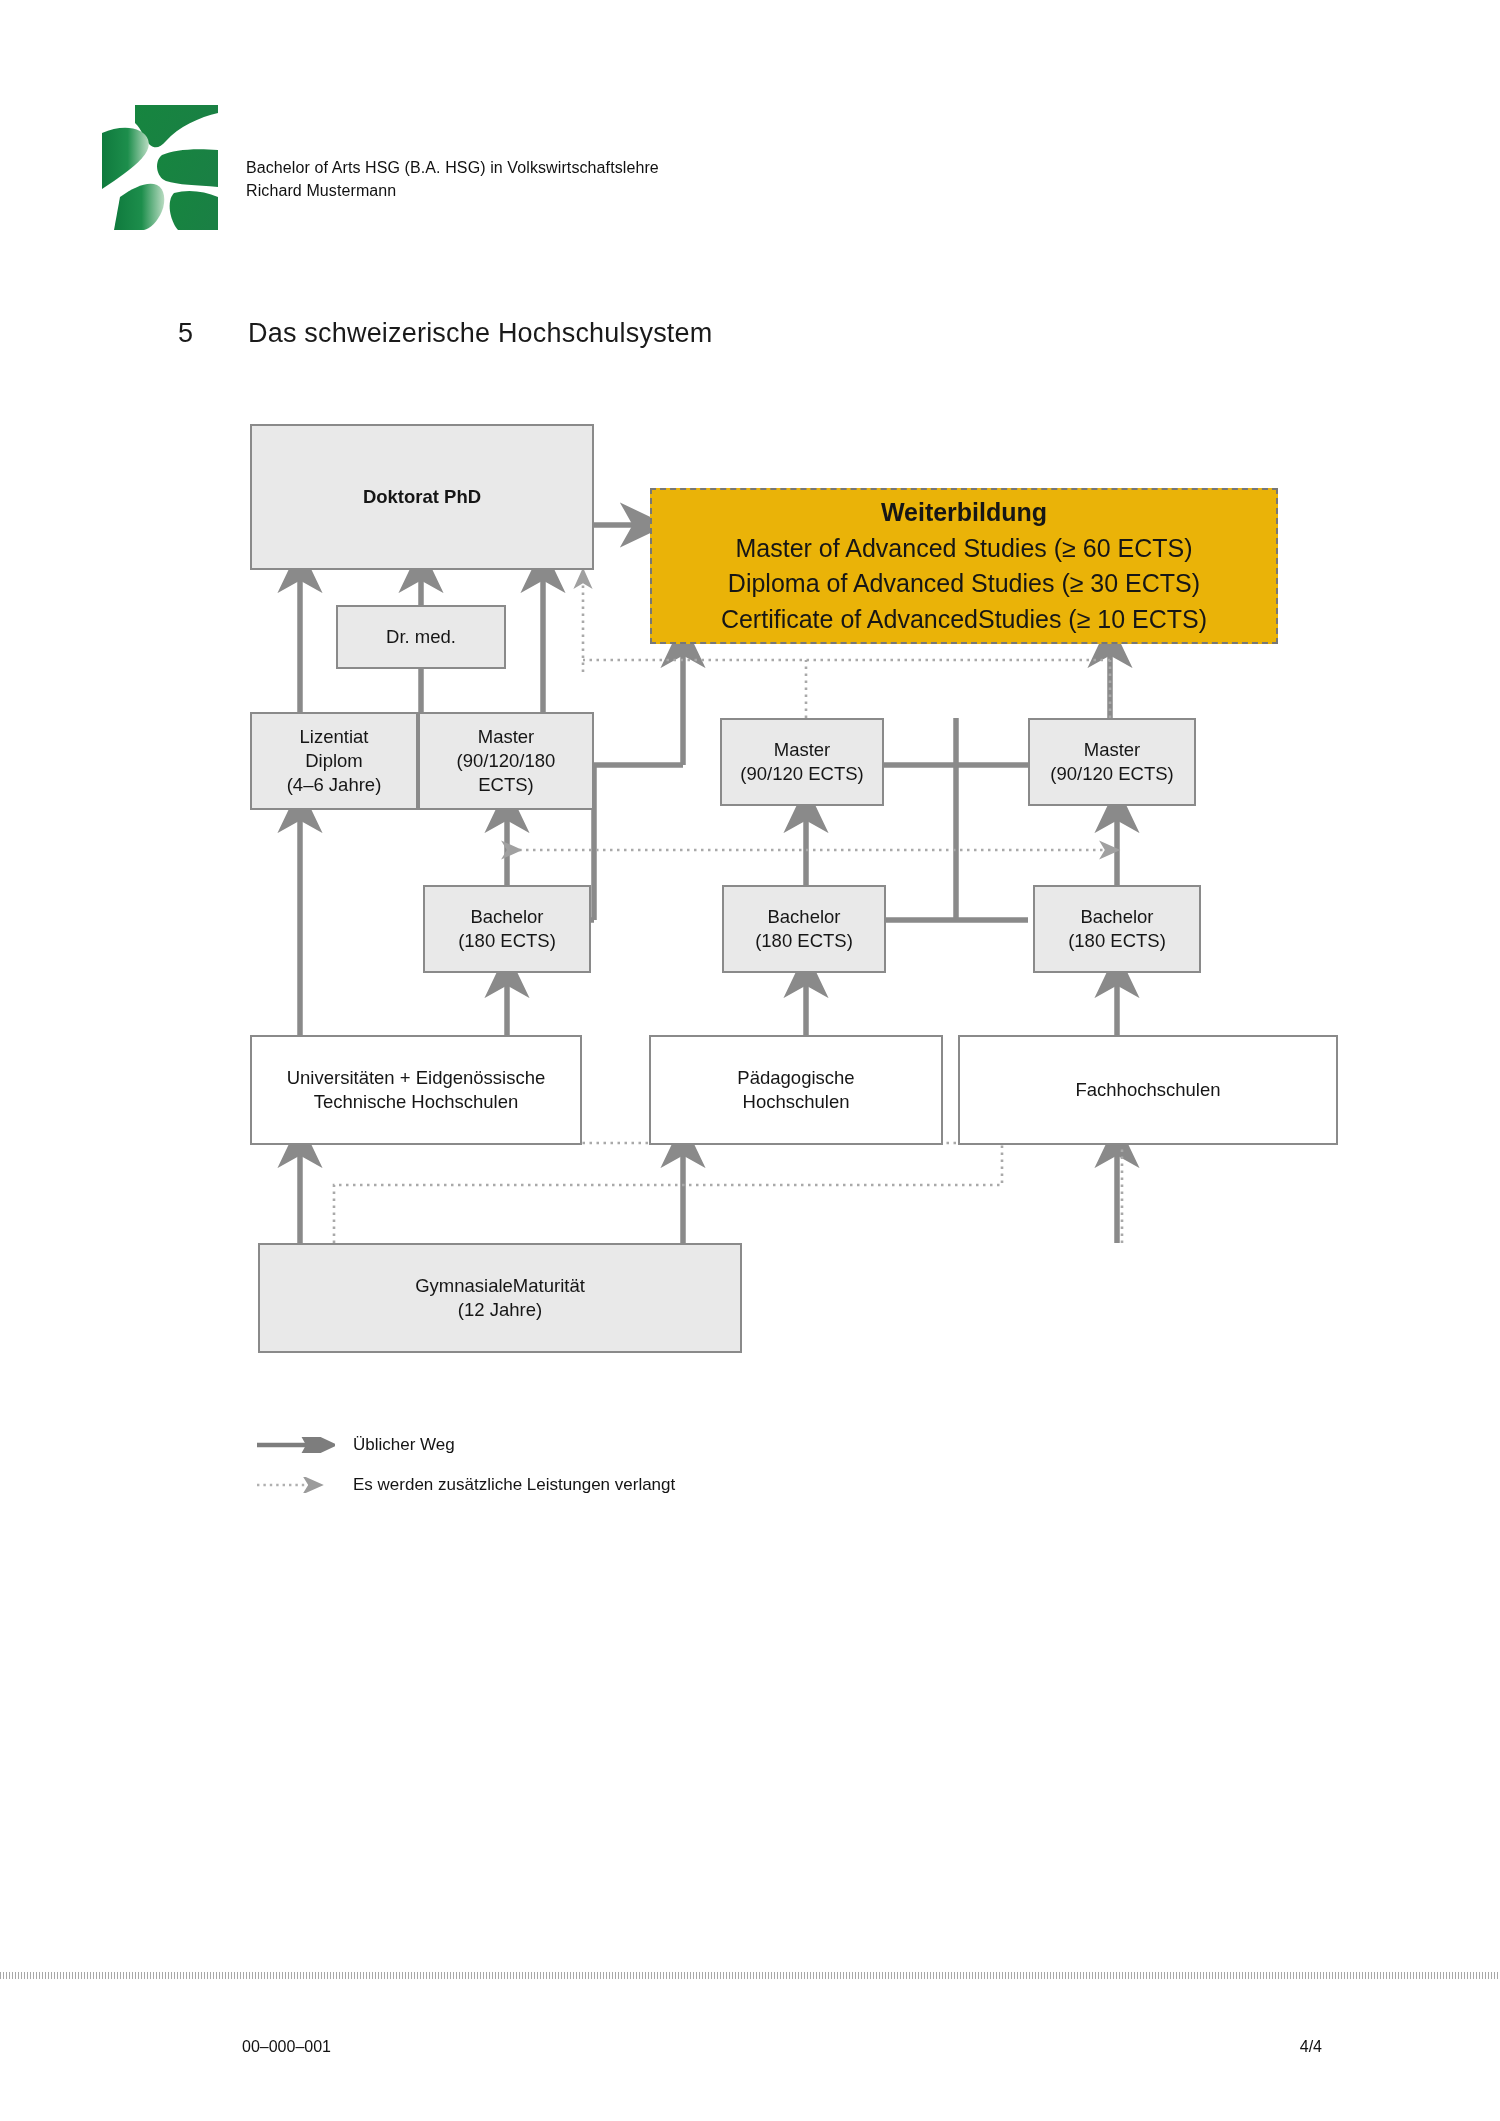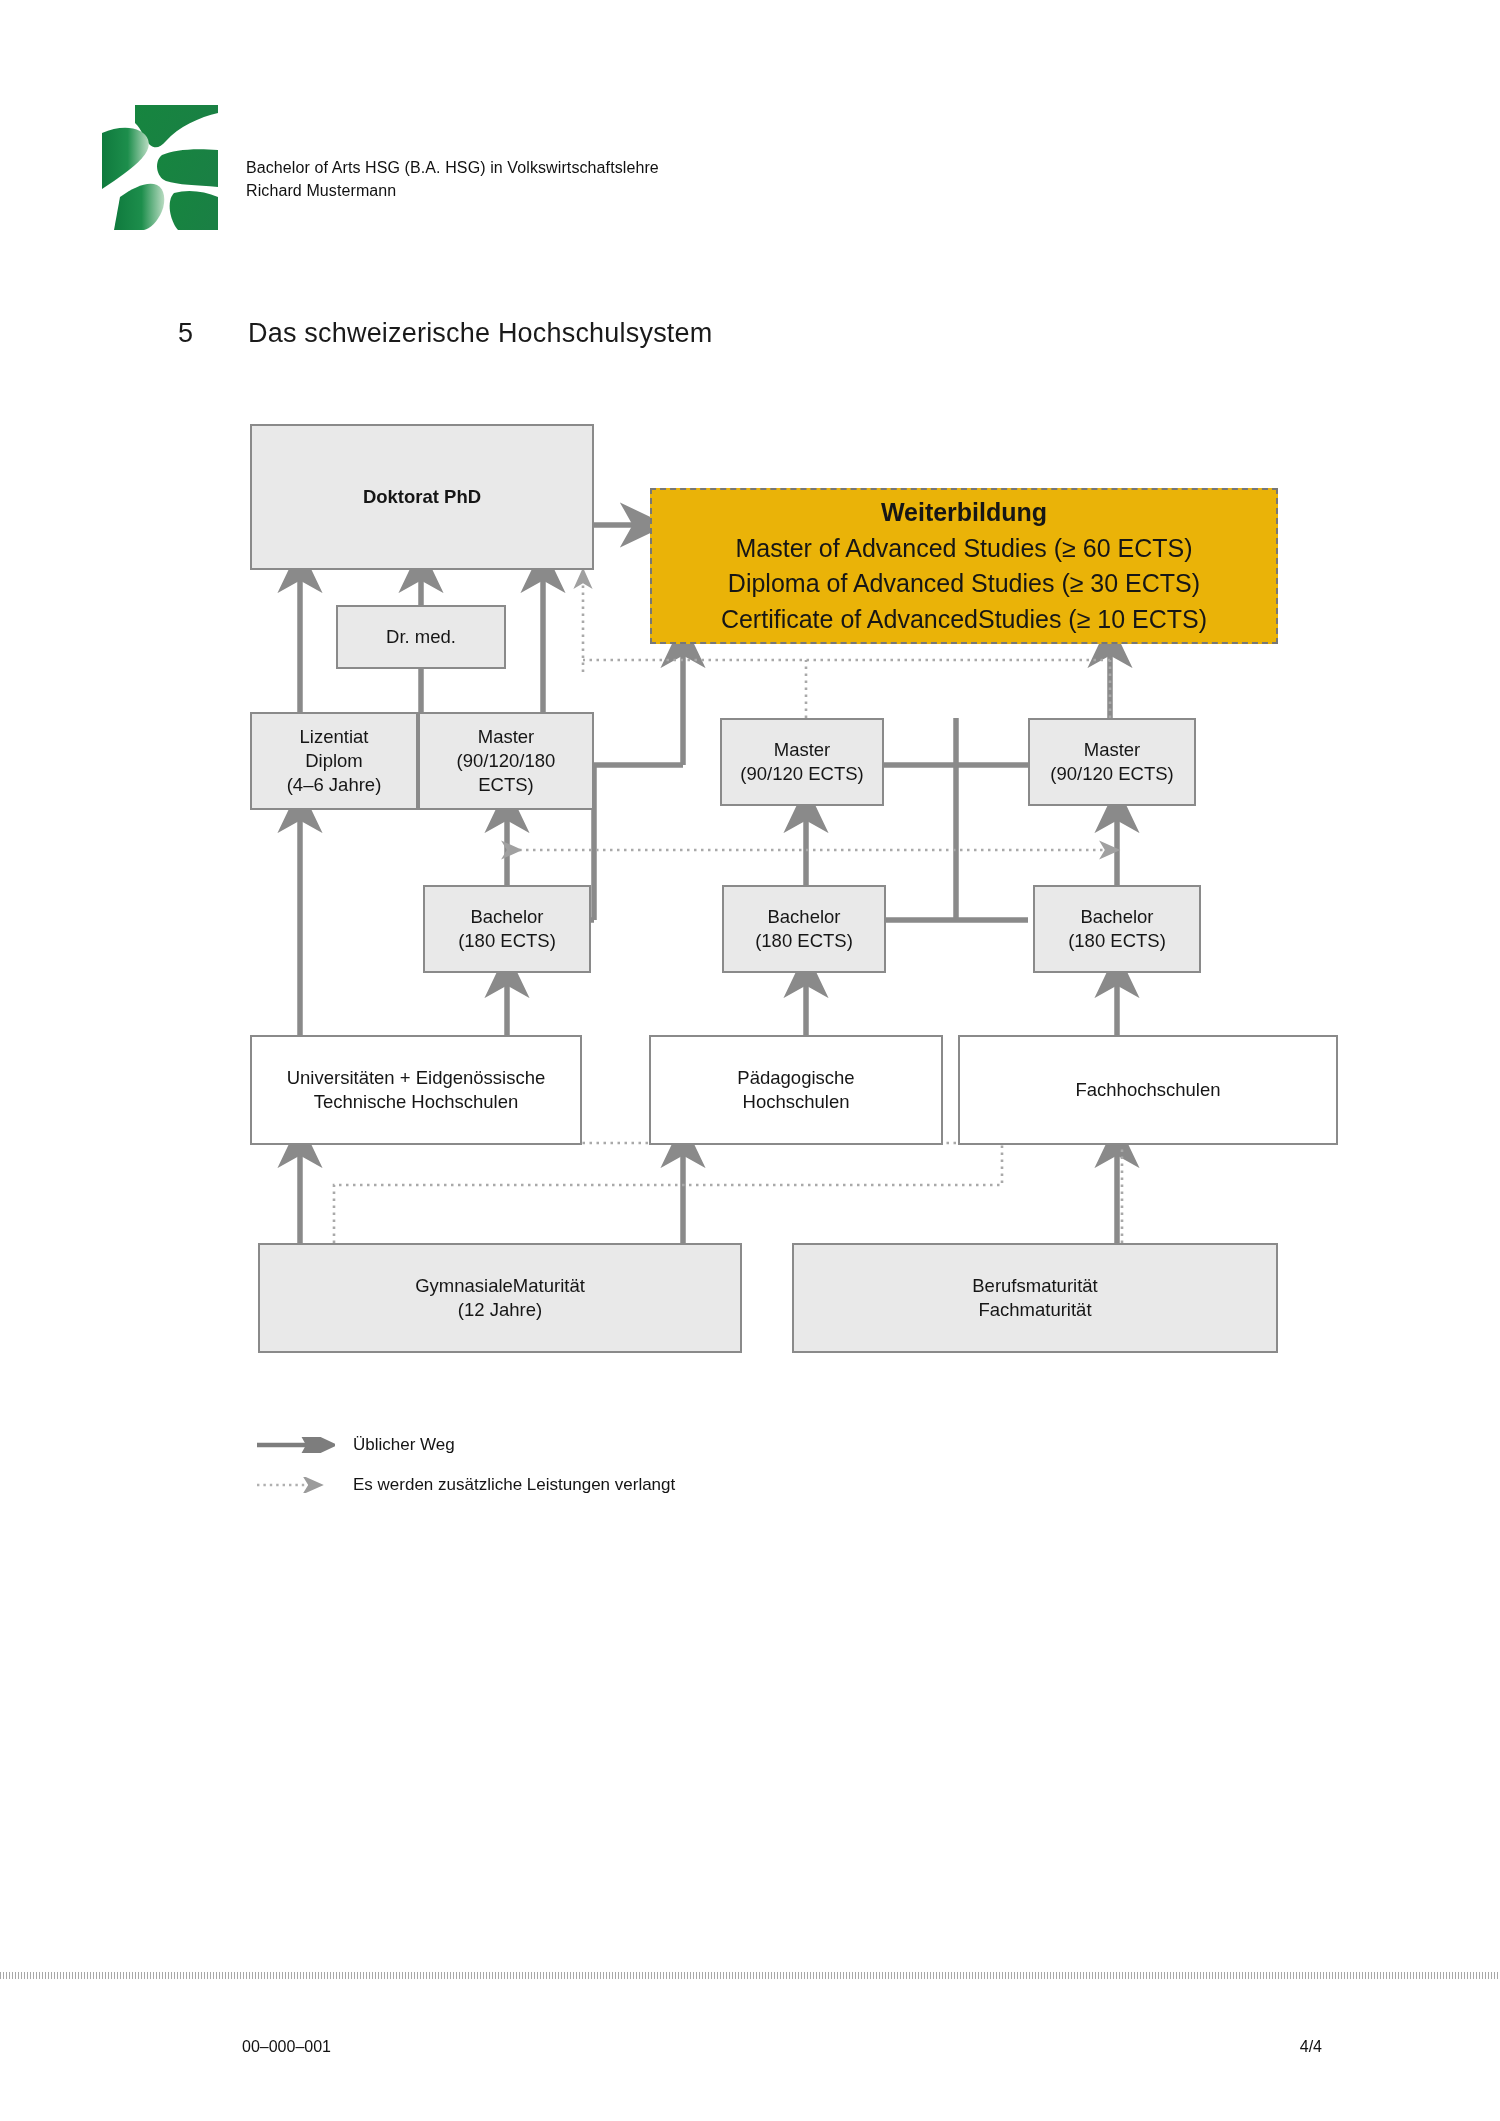--- a/index.html
+++ b/index.html
@@ -351,26 +351,20 @@
       </div>
     </div>
 
     <div class="node" style="left:250px; top:1243px; width:484px; height:110px;margin-left:8px;">
       <div class="lines">
         <div>GymnasialeMaturität</div>
         <div>(12 Jahre)</div>
       </div>
     </div>
 
-    <div class="node" style="left:792px; top:1243px; width:486px; height:110px;">
-      <div class="lines">
-        <div>Berufsmaturität</div>
-        <div>Fachmaturität</div>
-      </div>
-    </div>
 
     <div class="legend">
       <div class="legend-row">
         <span class="legend-mark">
           <svg width="80" height="16" viewBox="0 0 80 16">
             <defs>
               <marker id="lah" markerWidth="10" markerHeight="10" refX="4.5" refY="5" orient="auto">
                 <path d="M0,0.5 L9.5,5 L0,9.5 L2.5,5 Z" fill="#7d7d7d"></path>
               </marker>
             </defs>

